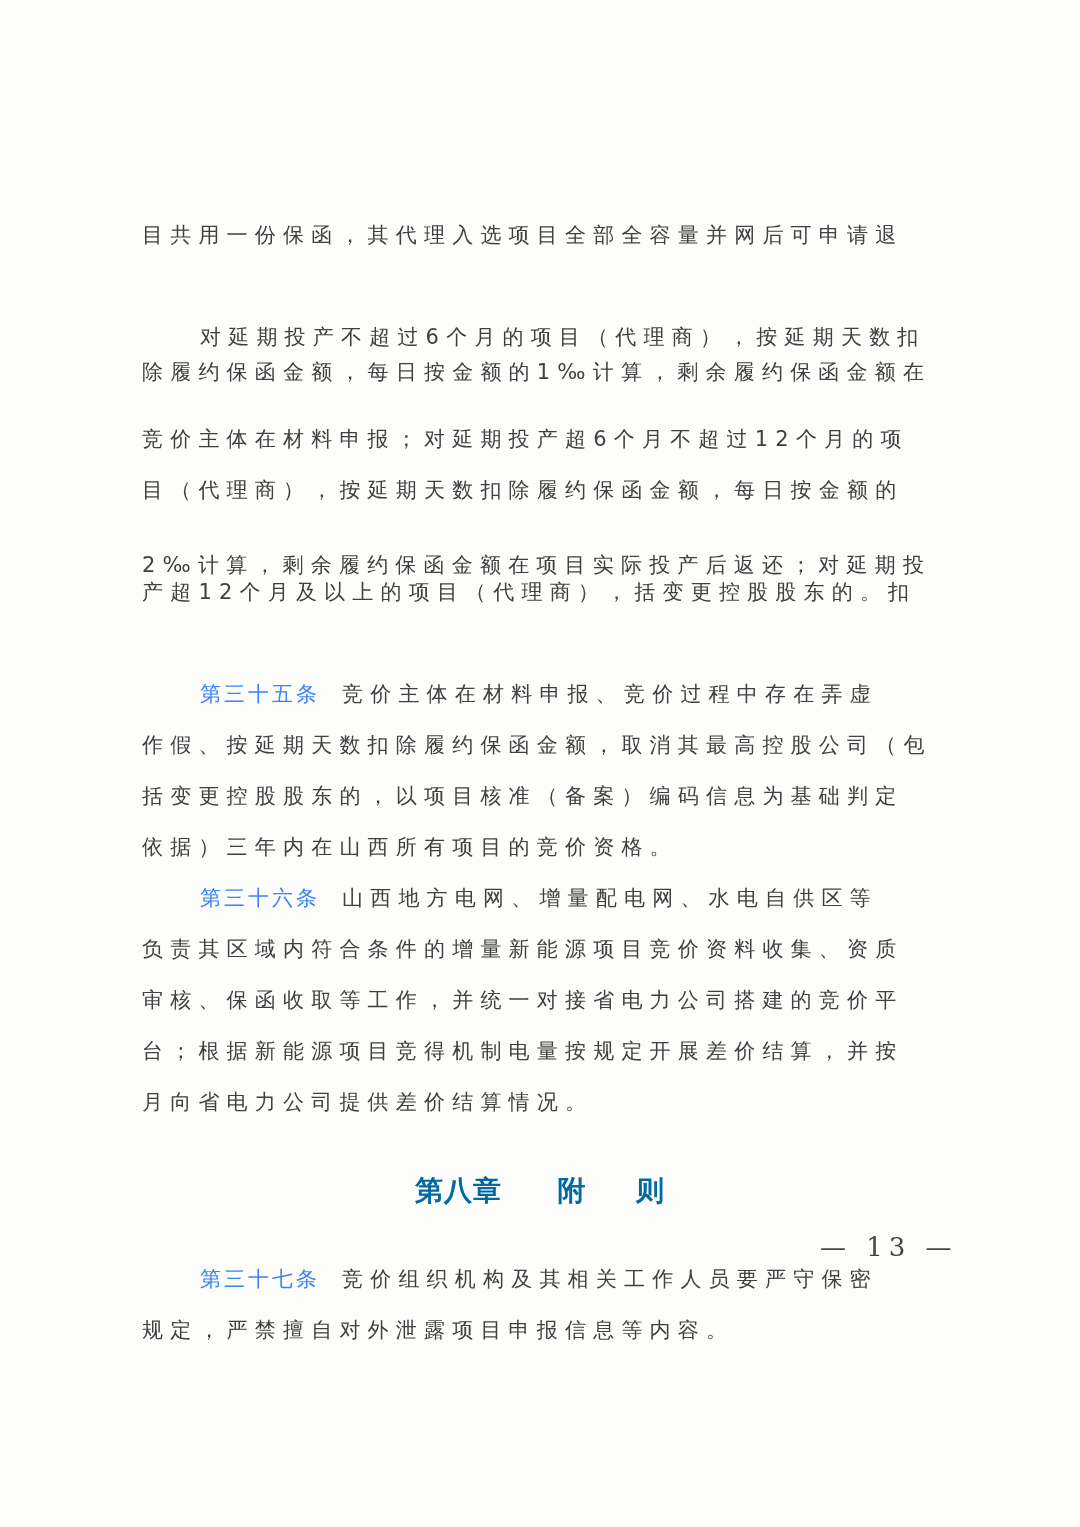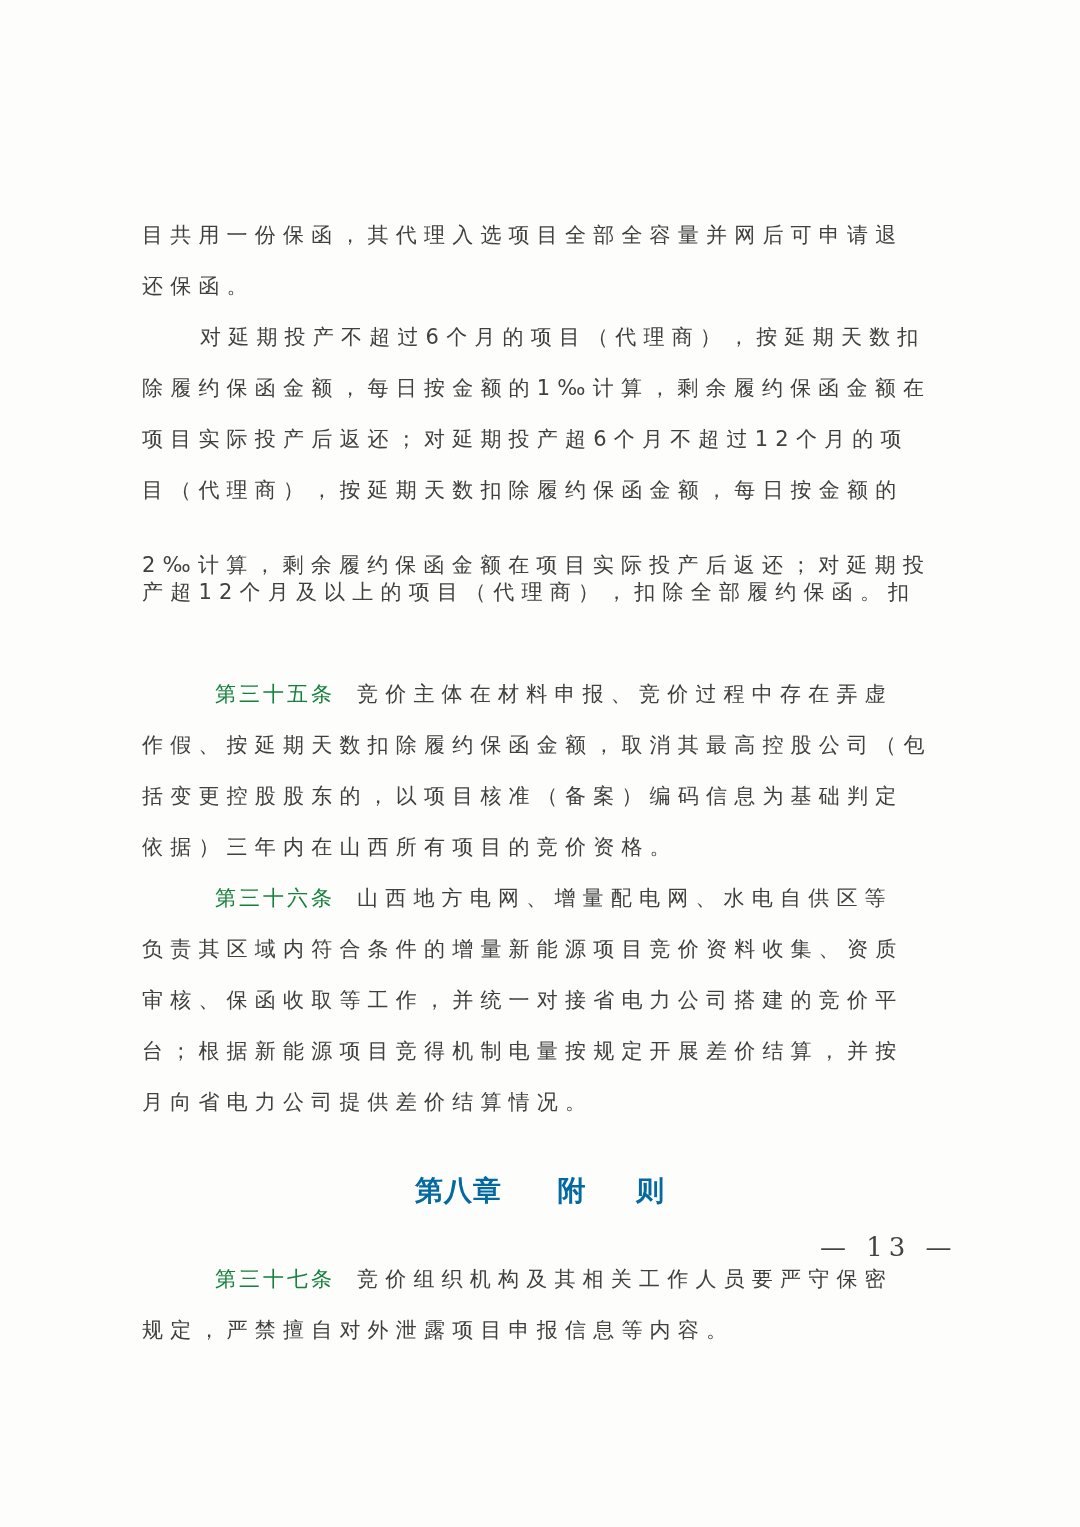--- a/index.html
+++ b/index.html
@@ -17,21 +17,21 @@
     position: absolute;
     left: 142px;
     width: 800px;
     font-size: 21px;
     line-height: 32px;
     white-space: nowrap;
     letter-spacing: 7.2px;
     color: #404040;
   }
   .indent { left: 200px; width: 742px; }
-  .article-head { color: #15803d; letter-spacing: 3px; margin-right: 22px; margin-left: 15px; }
+  .article-head { color: #3b82f6; letter-spacing: 3px; margin-right: 22px; }
   .chapter {
     position: absolute;
     left: 0; width: 1080px;
     text-align: center;
     font-size: 28px;
     font-weight: bold;
     color: #0369a1;
     letter-spacing: 1px;
   }
   .chapter span { display: inline-block; }
@@ -44,28 +44,27 @@
     color: #444;
     letter-spacing: 6px;
   }
 </style>
 </head>
 <body>
 
 <div class="page">
 
   <div class="line" style="top:219px;">目共用一份保函，其代理入选项目全部全容量并网后可申请退</div>
-  <div class="line" style="top:270px;">还保函。</div>
 
   <div class="line indent" style="top:321px;">对延期投产不超过6个月的项目（代理商），按延期天数扣</div>
-  <div class="line" style="top:372px;">除履约保函金额，每日按金额的1‰计算，剩余履约保函金额在</div>
-  <div class="line" style="top:423px;">项目实际投产后返还；对延期投产超6个月不超过12个月的项</div>
+  <div class="line" style="top:356px;">除履约保函金额，每日按金额的1‰计算，剩余履约保函金额在</div>
+  <div class="line" style="top:423px;">竞价主体在材料申报；对延期投产超6个月不超过12个月的项</div>
   <div class="line" style="top:474px;">目（代理商），按延期天数扣除履约保函金额，每日按金额的</div>
   <div class="line" style="top:525px;margin-top:24px;">2‰计算，剩余履约保函金额在项目实际投产后返还；对延期投</div>
-  <div class="line" style="top:576px;">产超12个月及以上的项目（代理商），扣除全部履约保函。扣</div>
+  <div class="line" style="top:576px;">产超12个月及以上的项目（代理商），括变更控股股东的。扣</div>
 
   <div class="line indent" style="top:678px;">
     <span class="article-head">第三十五条</span><span>竞价主体在材料申报、竞价过程中存在弄虚</span>
   </div>
   <div class="line" style="top:729px;">作假、按延期天数扣除履约保函金额，取消其最高控股公司（包</div>
   <div class="line" style="top:780px;">括变更控股股东的，以项目核准（备案）编码信息为基础判定</div>
   <div class="line" style="top:831px;">依据）三年内在山西所有项目的竞价资格。</div>
 
   <div class="line indent" style="top:882px;">
     <span class="article-head">第三十六条</span><span>山西地方电网、增量配电网、水电自供区等</span>

